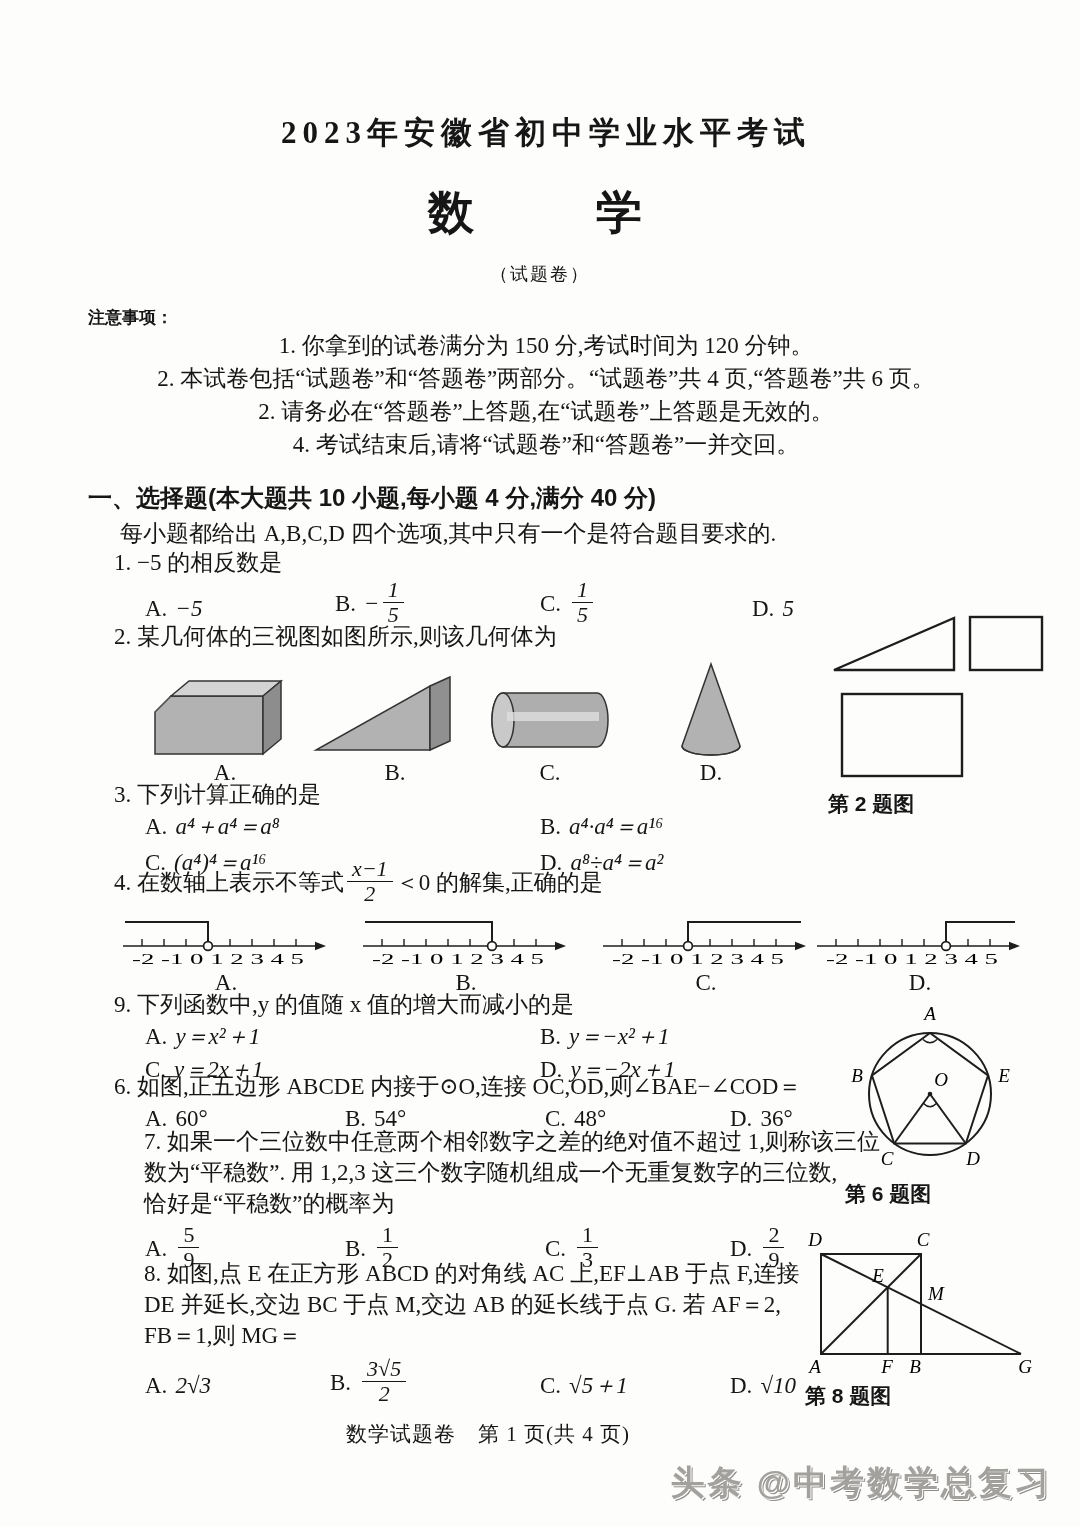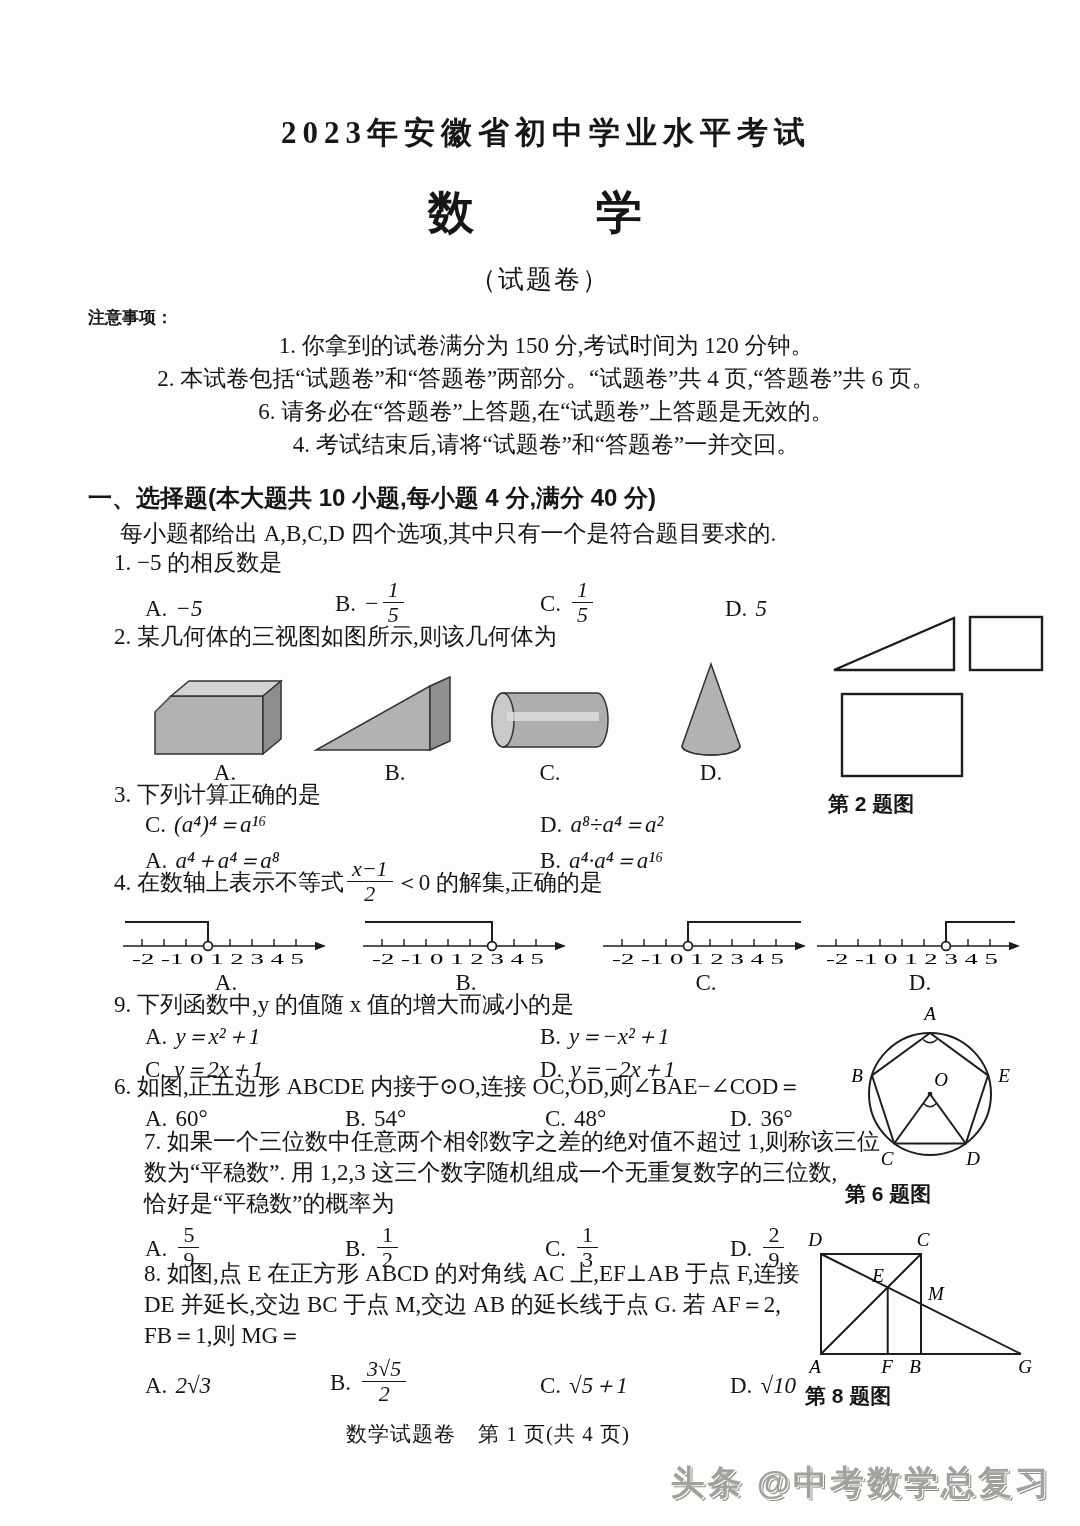--- a/index.html
+++ b/index.html
@@ -6,21 +6,21 @@
   .page{
     position:relative; width:1080px; height:1526px; margin:0 auto;
     background:#fdfdfc; color:#161616; overflow:hidden;
     font-family:"Liberation Serif","DejaVu Serif",serif;
   }
   .abs{position:absolute;}
   .hd{font-family:"Liberation Sans","DejaVu Sans",sans-serif; font-weight:bold;}
   .center{left:0;right:0;text-align:center;}
   .page-title{top:112px; font-size:31px; font-weight:bold; letter-spacing:6px;padding-left:12px;}
   .subject{top:182px; font-size:46px; font-weight:bold; letter-spacing:10px;}
-  .paper-type{top:262px; font-size:26px; letter-spacing:2px;}
+  .paper-type{top:262px; font-size:18px; letter-spacing:2px;}
   .notice{top:306px; left:88px; width:870px;}
   .notice-head{font-size:17px;}
   .notice-item{margin-left:46px; font-size:23px; line-height:33px; white-space:nowrap;text-align:center;}
   .sec-head{top:482px; left:88px; font-size:24px;}
   .sec-note{top:518px; left:120px; font-size:23px;}
   .q{position:absolute; left:114px; font-size:23px; line-height:30px; width:920px;}
   .stem{white-space:nowrap;}
   .hang{padding-left:30px; text-indent:-30px; white-space:nowrap; line-height:31px;}
   .optrow{position:relative; width:100%;}
   .opt{position:absolute; top:0; white-space:nowrap;}
@@ -51,21 +51,21 @@
 <div class="page">
 
   <div class="abs center page-title">2023年安徽省初中学业水平考试</div>
   <div class="abs center subject">数　　学</div>
   <div class="abs center paper-type">（试题卷）</div>
 
   <div class="abs notice">
     <div class="hd notice-head">注意事项：</div>
     <div class="notice-item">1. 你拿到的试卷满分为 150 分,考试时间为 120 分钟。</div>
     <div class="notice-item">2. 本试卷包括“试题卷”和“答题卷”两部分。“试题卷”共 4 页,“答题卷”共 6 页。</div>
-    <div class="notice-item">6. 请务必在“答题卷”上答题,在“试题卷”上答题是无效的。</div>
+    <div class="notice-item">2. 请务必在“答题卷”上答题,在“试题卷”上答题是无效的。</div>
     <div class="notice-item">4. 考试结束后,请将“试题卷”和“答题卷”一并交回。</div>
   </div>
 
   <div class="abs hd sec-head">一、选择题(本大题共 10 小题,每小题 4 分,满分 40 分)</div>
   <div class="abs sec-note">每小题都给出 A,B,C,D 四个选项,其中只有一个是符合题目要求的.</div>
 
   <div class="q" style="top:548px">
     <div class="stem">1. −5 的相反数是</div>
     <div class="optrow" style="height:64px; margin-top:2px">
       <span class="opt" style="left:31px; top:14px"><span class="olabel">A.</span><span class="f">−5</span></span>
@@ -77,21 +77,21 @@
             <span class="den f">5</span>
           </span>
         </span>
       <span class="opt inlinefrac" style="left:426px">
           <span class="olabel">C.</span>
           <span class="frac">
             <span class="num f">1</span>
             <span class="den f">5</span>
           </span>
         </span>
-      <span class="opt" style="left:611px; top:14px"><span class="olabel">D.</span><span class="f">5</span></span>
+      <span class="opt" style="left:638px; top:14px"><span class="olabel">D.</span><span class="f">5</span></span>
     </div>
   </div>
 
   <div class="q" style="top:622px">
     <div class="stem">2. 某几何体的三视图如图所示,则该几何体为</div>
     <div class="optrow" style="height:102px; margin-top:4px">
       <svg class="abs" style="left:31px; top:10px" width="160" height="90" viewBox="0 0 160 90">
         <path d="M10 46 L26 30 L118 30 L118 88 L10 88 Z" fill="#b2b2b2" stroke="#333" stroke-width="1.5"></path>
         <path d="M26 30 L44 15 L136 15 L118 30 Z" fill="#d3d3d3" stroke="#333" stroke-width="1.5"></path>
         <path d="M118 30 L136 15 L136 73 L118 88 Z" fill="#8d8d8d" stroke="#333" stroke-width="1.5"></path>
@@ -123,27 +123,27 @@
     <svg width="235" height="180" viewBox="0 0 235 180">
       <path class="stroke" d="M6 62 L126 62 L126 10 Z" stroke-width="2.4"></path>
       <rect class="stroke" x="142" y="9" width="72" height="53" stroke-width="2.4"></rect>
       <rect class="stroke" x="14" y="86" width="120" height="82" stroke-width="2.4"></rect>
     </svg>
     <div class="figcap">第 2 题图</div>
   </div>
 
   <div class="q" style="top:780px">
     <div class="stem">3. 下列计算正确的是</div>
+    <div class="optrow" style="height:36px; margin-top:2px">
+      <span class="opt" style="left:31px"><span class="olabel">A.</span><span class="f">a⁴＋a⁴＝a⁸</span></span>
+      <span class="opt" style="left:426px"><span class="olabel">B.</span><span class="f">a⁴·a⁴＝a¹⁶</span></span>
+    </div>
     <div class="optrow" style="height:34px">
       <span class="opt" style="left:31px"><span class="olabel">C.</span><span class="f">(a⁴)⁴＝a¹⁶</span></span>
       <span class="opt" style="left:426px"><span class="olabel">D.</span><span class="f">a⁸÷a⁴＝a²</span></span>
-    </div>
-    <div class="optrow" style="height:36px; margin-top:2px">
-      <span class="opt" style="left:31px"><span class="olabel">A.</span><span class="f">a⁴＋a⁴＝a⁸</span></span>
-      <span class="opt" style="left:426px"><span class="olabel">B.</span><span class="f">a⁴·a⁴＝a¹⁶</span></span>
     </div>
   </div>
 
   <div class="q" style="top:858px">
     <div class="inlinefrac" style="height:50px">
       <span>4. 在数轴上表示不等式</span>
       <span class="frac">
           <span class="num f">x−1</span>
           <span class="den f">2</span>
         </span>

